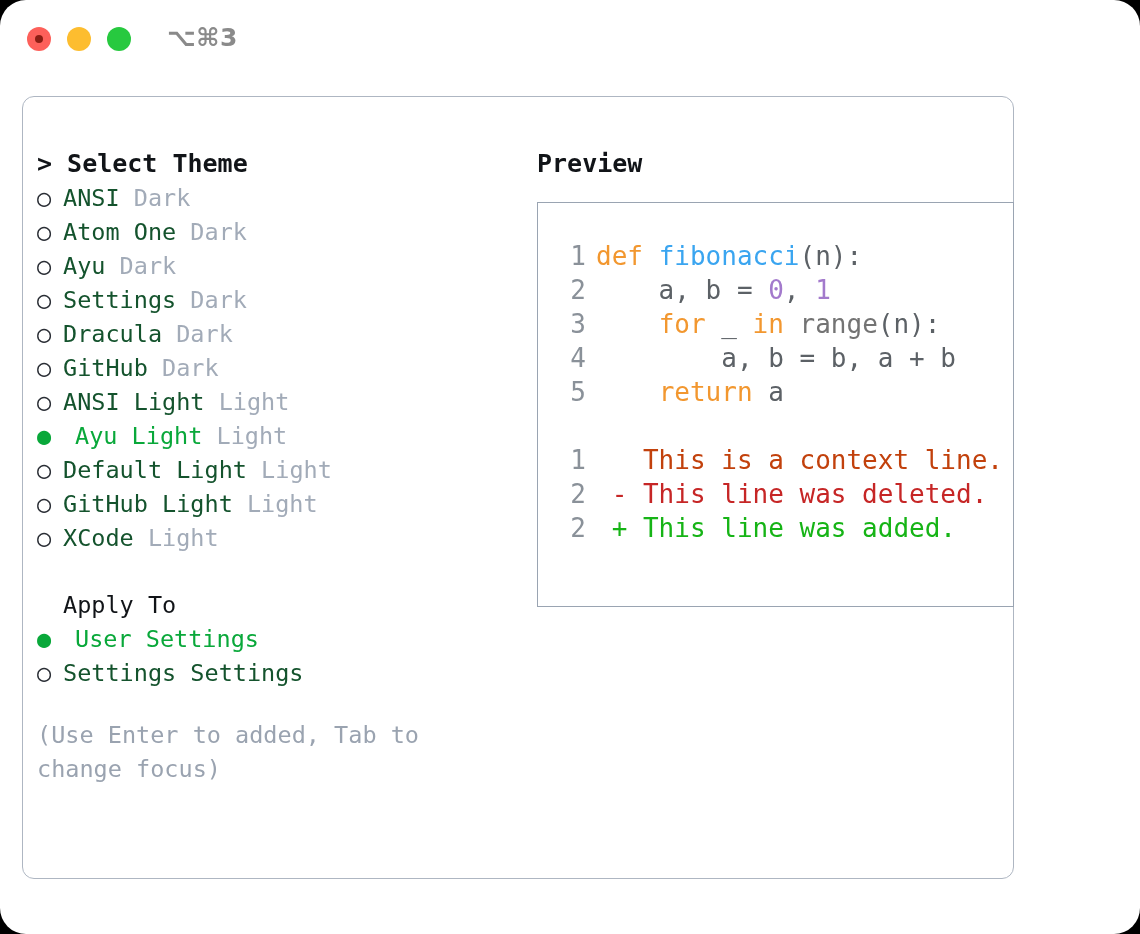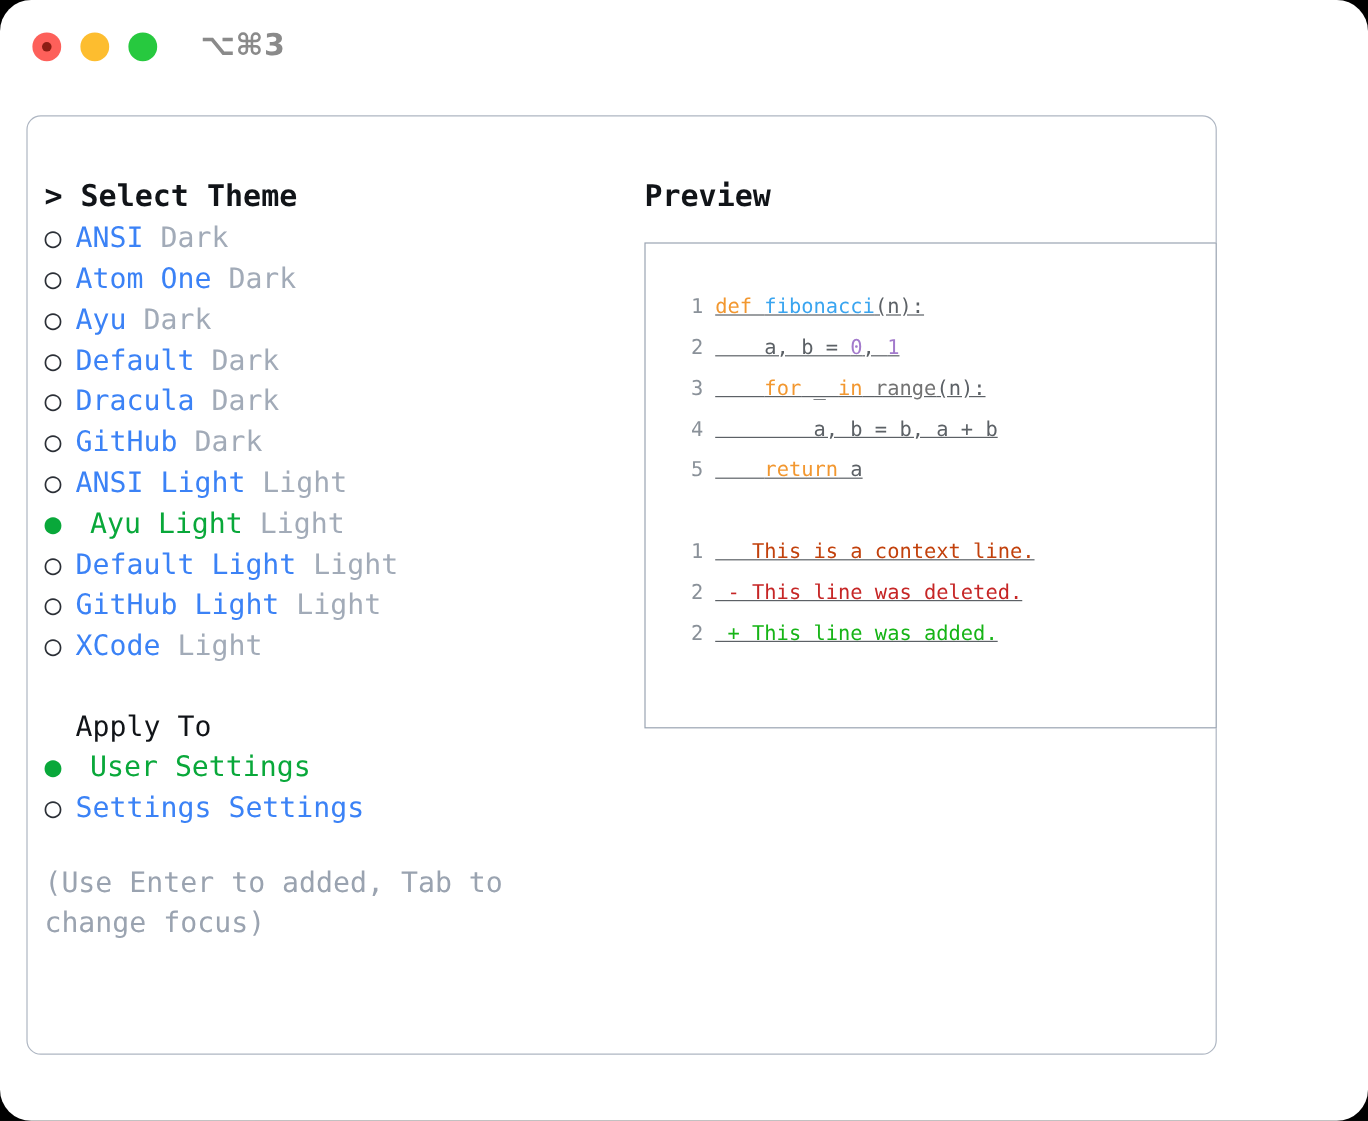--- a/index.html
+++ b/index.html
@@ -114,21 +114,21 @@
     color: #2b2f36;
     white-space: pre;
   }
   .bullet {
     display: inline-block;
     width: 26px;
     color: #2b2f36;
   }
   .theme-row.selected .bullet { color: #09a83a; }
   .theme-row.selected .name   { color: #09a83a; margin-left: 12px; }
-  .name { color: #3b82f6; }
+  .name { color: #14532d; }
   .variant { color: #a2abb8; text-align: center; }
 
   .apply-title {
     font-family: "DejaVu Sans Mono", monospace;
     font-size: 23.5px;
     line-height: 34px;
     color: #111418;
     white-space: pre;
     padding-left: 26px;
   }
@@ -167,26 +167,25 @@
     height: 405px;
     border: 1.6px solid #9aa4b2;
     box-sizing: border-box;
     background: #ffffff;
     padding: 36px 0 0 0;
     overflow: hidden;
   }
 
   .code-line {
     font-family: "DejaVu Sans Mono", monospace;
-    font-size: 17px;
+    font-size: 26px;
     line-height: 34px;
     white-space: pre;
     padding-left: 20px;
     color: #5c6166;
-    text-decoration: underline;
   }
   .ln {
     display: inline-block;
     width: 28px;
     text-align: right;
     color: #8a9199;
     margin-right: 10px;
   }
   .kw   { color: #f2972f; }
   .fn   { color: #3aa5f0; }
@@ -216,21 +215,21 @@
 
   <div class="panel">
     <div class="columns">
 
       <div class="left-col">
         <div class="list-title">&gt; Select Theme</div>
         <div id="theme-list">
             <div class="theme-row"><span class="bullet">○</span><span class="name">ANSI</span><span class="variant"> Dark</span></div>
             <div class="theme-row"><span class="bullet">○</span><span class="name">Atom One</span><span class="variant"> Dark</span></div>
             <div class="theme-row"><span class="bullet">○</span><span class="name">Ayu</span><span class="variant"> Dark</span></div>
-            <div class="theme-row"><span class="bullet">○</span><span class="name">Default</span><span class="variant"> Dark</span></div>
+            <div class="theme-row"><span class="bullet">○</span><span class="name">Settings</span><span class="variant"> Dark</span></div>
             <div class="theme-row"><span class="bullet">○</span><span class="name">Dracula</span><span class="variant"> Dark</span></div>
             <div class="theme-row"><span class="bullet">○</span><span class="name">GitHub</span><span class="variant"> Dark</span></div>
             <div class="theme-row"><span class="bullet">○</span><span class="name">ANSI Light</span><span class="variant"> Light</span></div>
             <div class="theme-row selected"><span class="bullet">●</span><span class="name">Ayu Light</span><span class="variant"> Light</span></div>
             <div class="theme-row"><span class="bullet">○</span><span class="name">Default Light</span><span class="variant"> Light</span></div>
             <div class="theme-row"><span class="bullet">○</span><span class="name">GitHub Light</span><span class="variant"> Light</span></div>
             <div class="theme-row"><span class="bullet">○</span><span class="name">XCode</span><span class="variant"> Light</span></div>
           </div>
 
         <div class="spacer-lg"></div>

